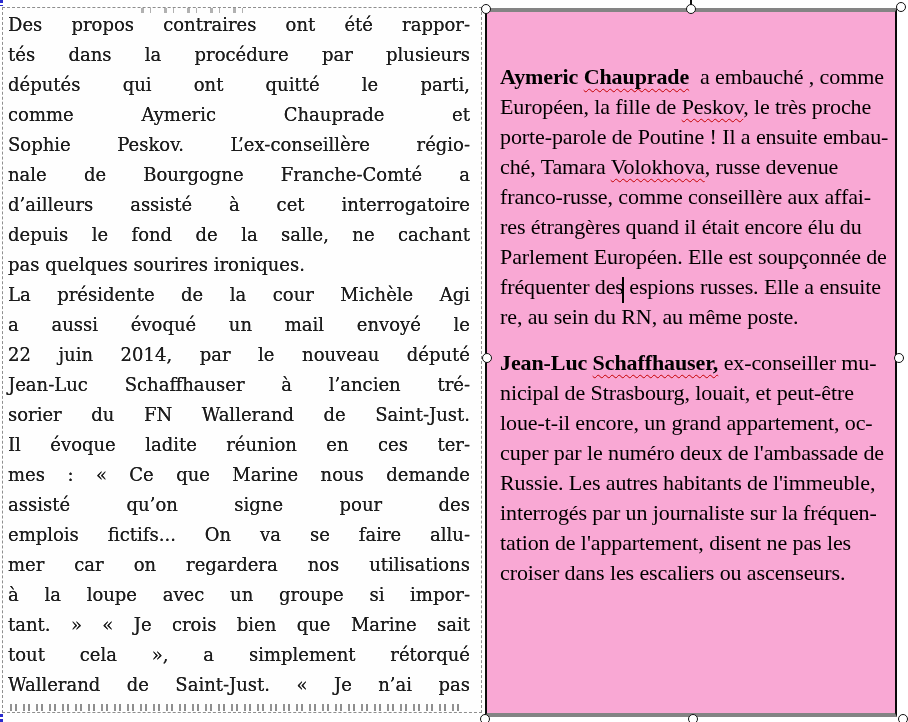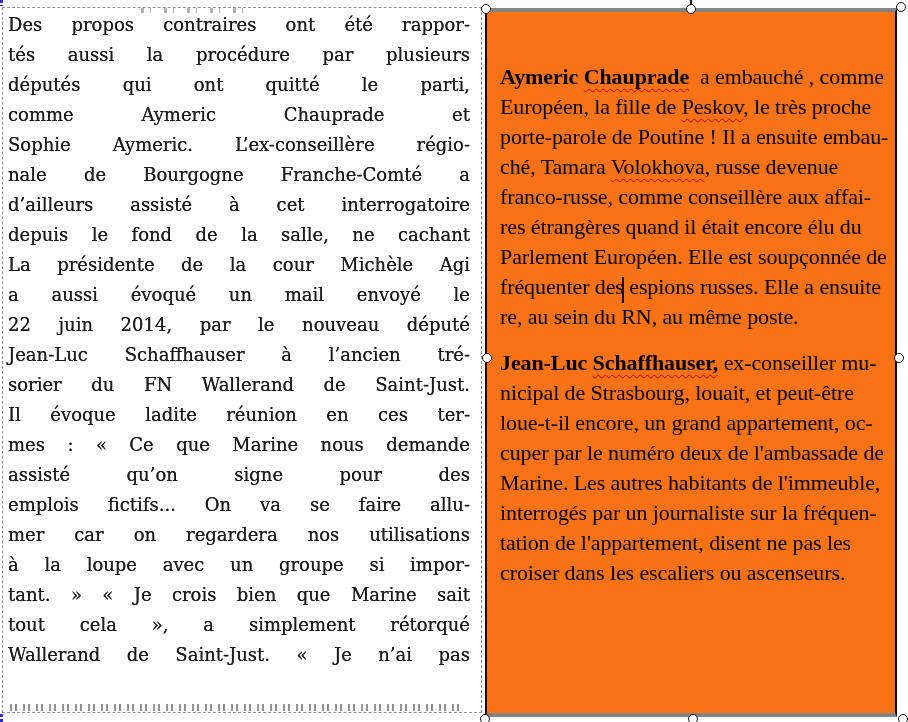--- a/index.html
+++ b/index.html
@@ -33,21 +33,21 @@
   .blue-mark{
     position:absolute;left:0;width:3px;
     background:repeating-linear-gradient(180deg,#2a2ace 0 3px,transparent 3px 5px);
   }
   .blue-mark.top{top:0;height:6px;}
   .blue-mark.bottom{top:714px;height:8px;}
 
   
   .textbox{
     position:absolute;left:485px;top:8px;width:412px;height:709px;
-    box-sizing:border-box;background:#f97316;overflow:hidden;
+    box-sizing:border-box;background:#f9a8d4;overflow:hidden;
     border-top:4px solid #848484;border-bottom:4px solid #848484;
     border-left:2px solid #0a0a0a;border-right:2px solid #0a0a0a;
   }
   .tb-content{padding:50px 5px 0 13px;font-size:22px;color:#000;letter-spacing:-0.1px;}
   .tb-para{margin:0 0 16px 0;}
   .tb-line{height:30px;line-height:30px;white-space:pre;}
   .b{font-weight:bold;}
   .m{
     text-decoration-line:underline;text-decoration-style:wavy;
     text-decoration-color:#c40000;text-decoration-thickness:1px;
@@ -65,27 +65,28 @@
 </head>
 <body>
 
 <div class="blue-mark top"></div>
 <div class="blue-mark bottom"></div>
 
 <div class="scan-frame"></div>
 <div class="frag frag-top"></div>
 <div class="scan-text">
     <div class="scan-line">Des propos contraires ont été rappor-</div>
-    <div class="scan-line">tés aussi la procédure par plusieurs</div>
+    <div class="scan-line">tés dans la procédure par plusieurs</div>
     <div class="scan-line">députés qui ont quitté le parti,</div>
     <div class="scan-line">comme Aymeric Chauprade et</div>
-    <div class="scan-line">Sophie Aymeric. L’ex-conseillère régio-</div>
+    <div class="scan-line">Sophie Peskov. L’ex-conseillère régio-</div>
     <div class="scan-line">nale de Bourgogne Franche-Comté a</div>
     <div class="scan-line">d’ailleurs assisté à cet interrogatoire</div>
     <div class="scan-line">depuis le fond de la salle, ne cachant</div>
+    <div class="scan-line flush">pas quelques sourires ironiques.</div>
     <div class="scan-line">La présidente de la cour Michèle Agi</div>
     <div class="scan-line">a aussi évoqué un mail envoyé le</div>
     <div class="scan-line">22 juin 2014, par le nouveau député</div>
     <div class="scan-line">Jean-Luc Schaffhauser à l’ancien tré-</div>
     <div class="scan-line">sorier du FN Wallerand de Saint-Just.</div>
     <div class="scan-line">Il évoque ladite réunion en ces ter-</div>
     <div class="scan-line">mes : « Ce que Marine nous demande</div>
     <div class="scan-line">assisté qu’on signe pour des</div>
     <div class="scan-line">emplois fictifs... On va se faire allu-</div>
     <div class="scan-line">mer car on regardera nos utilisations</div>
@@ -107,21 +108,21 @@
         <div class="tb-line">res étrangères quand il était encore élu du</div>
         <div class="tb-line">Parlement Européen. Elle est soupçonnée de</div>
         <div class="tb-line">fréquenter des espions russes. Elle a ensuite</div>
         <div class="tb-line">re, au sein du RN, au même poste.</div>
       </div>
       <div class="tb-para">
         <div class="tb-line"><span class="b">Jean-Luc </span><span class="b m">Schaffhauser,</span><span> ex-conseiller mu-</span></div>
         <div class="tb-line">nicipal de Strasbourg, louait, et peut-être</div>
         <div class="tb-line">loue-t-il encore, un grand appartement, oc-</div>
         <div class="tb-line">cuper par le numéro deux de l'ambassade de</div>
-        <div class="tb-line">Marine. Les autres habitants de l'immeuble,</div>
+        <div class="tb-line">Russie. Les autres habitants de l'immeuble,</div>
         <div class="tb-line">interrogés par un journaliste sur la fréquen-</div>
         <div class="tb-line">tation de l'appartement, disent ne pas les</div>
         <div class="tb-line">croiser dans les escaliers ou ascenseurs.</div>
       </div>
     </div>
 </div>
 
 <div class="caret"></div>
 
 <div class="stem"></div>

